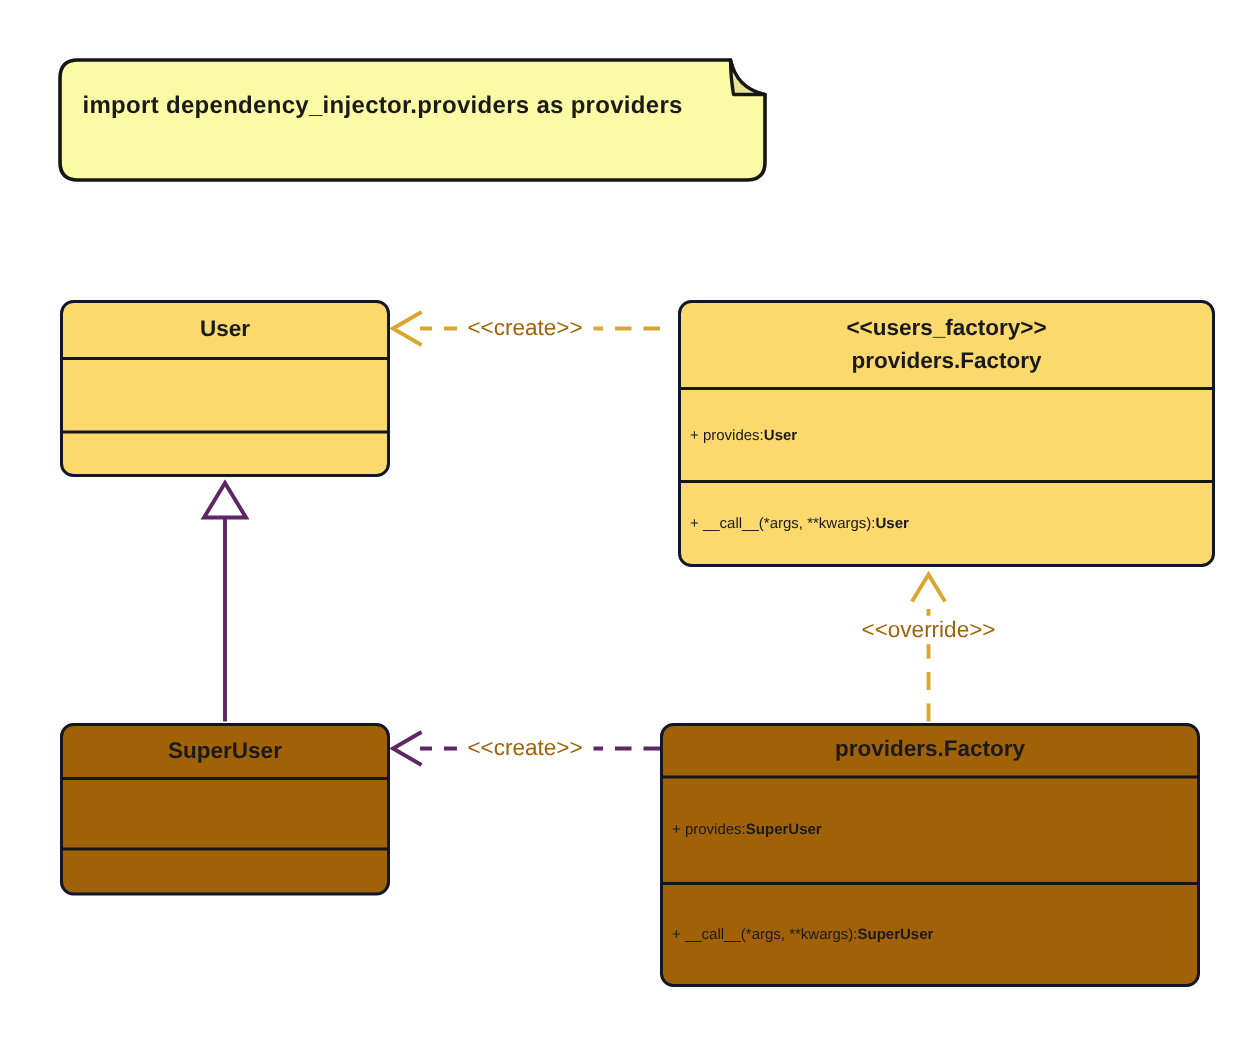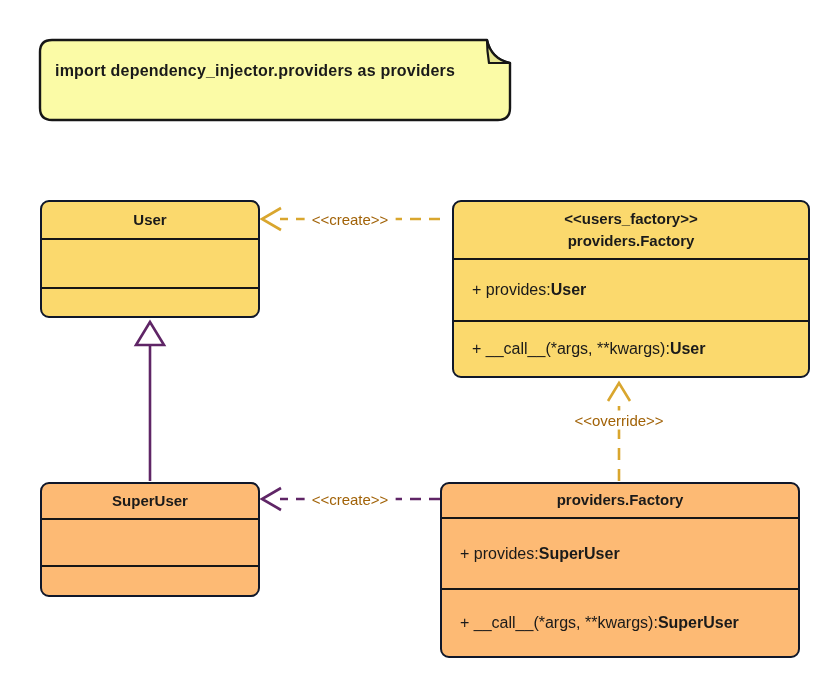--- a/index.html
+++ b/index.html
@@ -20,25 +20,25 @@
   
   .uml{
     position:absolute;border:2px solid #0f172a;border-radius:9px;z-index:1;
   }
   .uml .hdr{
     display:flex;flex-direction:column;align-items:center;justify-content:center;
     font-weight:bold;font-size:15px;line-height:1.5;text-align:center;
   }
   .uml .sec{
     border-top:2px solid #161616;display:flex;align-items:center;
-    padding-left:18px;font-size:16px;white-space:nowrap;
+    padding-left:6px;font-size:10px;white-space:nowrap;
   }
   .uml .sec b{font-weight:bold;}
   .yellow{background:#fbd96d;}
-  .purple{background:#fdba74;}
+  .purple{background:#a16207;}
 
   #user-class{left:40px;top:200px;width:220px;height:118px;}
   #user-class .hdr{height:36px;}
   #user-class .s1{height:49px;}
   #user-class .s2{height:29px;}
 
   #users-factory-class{left:440px;top:200px;width:358px;height:178px;margin-left:12px;}
   #users-factory-class .hdr{height:56px;}
   #users-factory-class .s1{height:62px;}
   #users-factory-class .s2{height:56px;}

